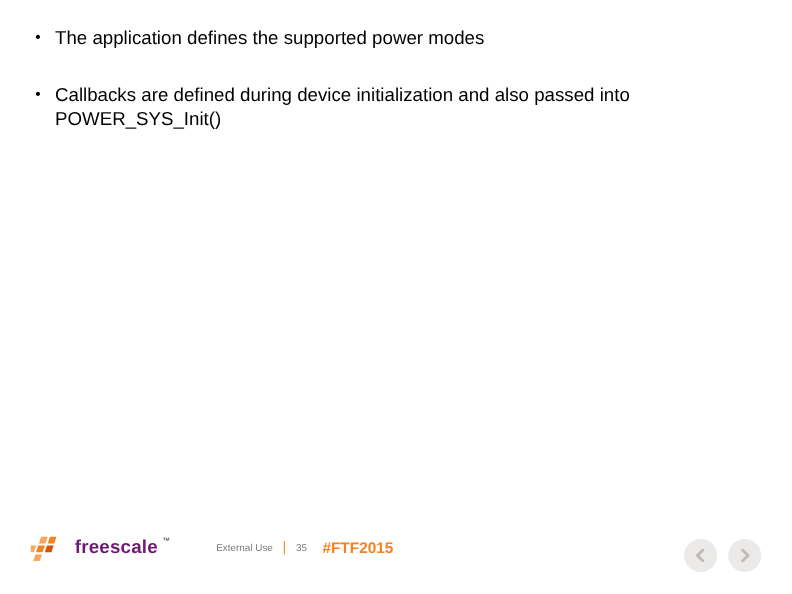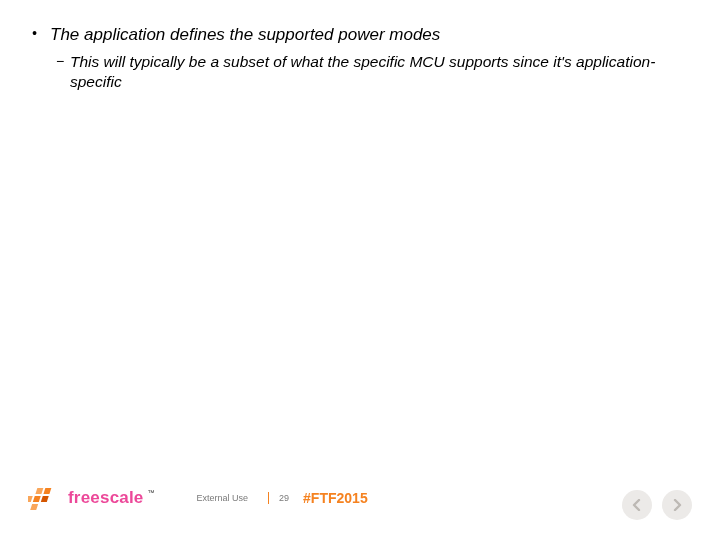--- a/index.html
+++ b/index.html
@@ -33,45 +33,45 @@
     padding-left: 42px;
     font-size: 15.5px;
     margin-bottom: 2px;
     line-height: 1.3;
   }
   .b2::before {
     content: "−";
     position: absolute; left: 28px; top: 0;
     font-size: 14px; color: #000;
   }
-  .group { margin-bottom: 30px; font-style: italic; }
+  .group { margin-bottom: 30px; }
 
   .footer {
     position: absolute;
     left: 28px; right: 28px; bottom: 24px;
     display: flex; align-items: center;
     height: 36px;
   }
   .logo {
     display: flex; align-items: center; gap: 6px;
     margin-right: 40px;
     position: relative;
   }
   .logo-mark { width: 34px; height: 24px; }
   .logo-text {
     font-size: 17px; font-weight: bold;
-    color: #ec4899; letter-spacing: 0.2px;
+    color: #701a75; letter-spacing: 0.2px;
   }
   .logo-tm {
     font-size: 7px; color:#3b3b3b;
     position: relative; top:-6px; left:-2px;
   }
   .ext-use {
     font-size: 9px; color: #7a7a7a;
-    padding-right: 20px;
+    padding-right: 10px;
     border-right: 1px solid #f58220;
     height: 12px; line-height: 12px;
   }
   .pagenum {
     font-size: 9px; color: #7a7a7a;
     padding: 0 14px 0 10px;
   }
   .hashtag {
     font-size: 14px; color: #f58220; font-weight: bold; text-align: right;
   }
@@ -90,42 +90,44 @@
   .nav-btn path { stroke: #bdb9b4; stroke-width: 2.4; fill: none; stroke-linecap: round; stroke-linejoin: round; }
 </style>
 </head>
 <body>
 
 <div class="slide">
 
   <ul class="bullets">
     <li class="group">
       <div class="b1">The application defines the supported power modes</div>
-      <div class="b2">This will typically be a subset of what the specific MCU supports since it's application-specific</div>
+    </li>
+    <li class="group">
+      <div class="b1">Callbacks are defined during device initialization and also passed into POWER_SYS_Init()</div>
     </li>
   </ul>
 </div>
 
 <div class="footer">
   <div class="logo">
     <svg class="logo-mark" viewBox="0 0 34 24">
       <g transform="skewX(-18)">
         <rect x="10" y="2" width="6" height="6" fill="#f9a65a"></rect>
         <rect x="18" y="2" width="6" height="6" fill="#f58220"></rect>
         <rect x="10" y="10" width="6" height="6" fill="#f58220"></rect>
         <rect x="18" y="10" width="6" height="6" fill="#d45500"></rect>
         <rect x="2" y="10" width="6" height="6" fill="#f9a65a"></rect>
         <rect x="10" y="18" width="6" height="6" fill="#f9a65a"></rect>
       </g>
     </svg>
     <span class="logo-text">freescale</span>
     <span class="logo-tm">™</span>
   </div>
   <span class="ext-use">External Use</span>
-  <span class="pagenum">29</span>
+  <span class="pagenum">35</span>
   <span class="hashtag">#FTF2015</span>
 </div>
 
 <div class="nav">
   <div class="nav-btn">
     <svg viewBox="0 0 12 12">
         <path d="M8 1 L3 6 L8 11"></path>
       </svg>
   </div>
   <div class="nav-btn">

